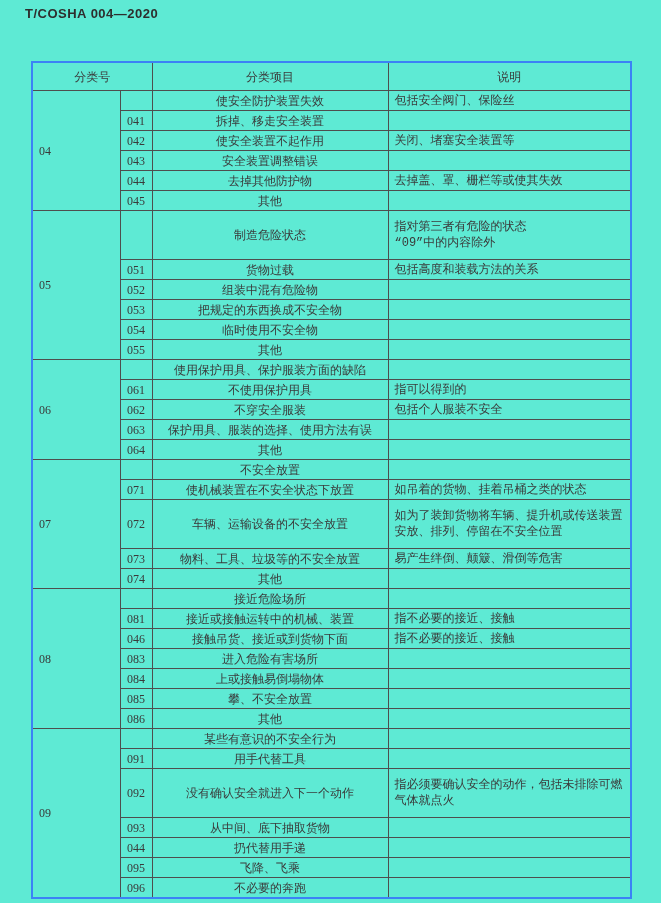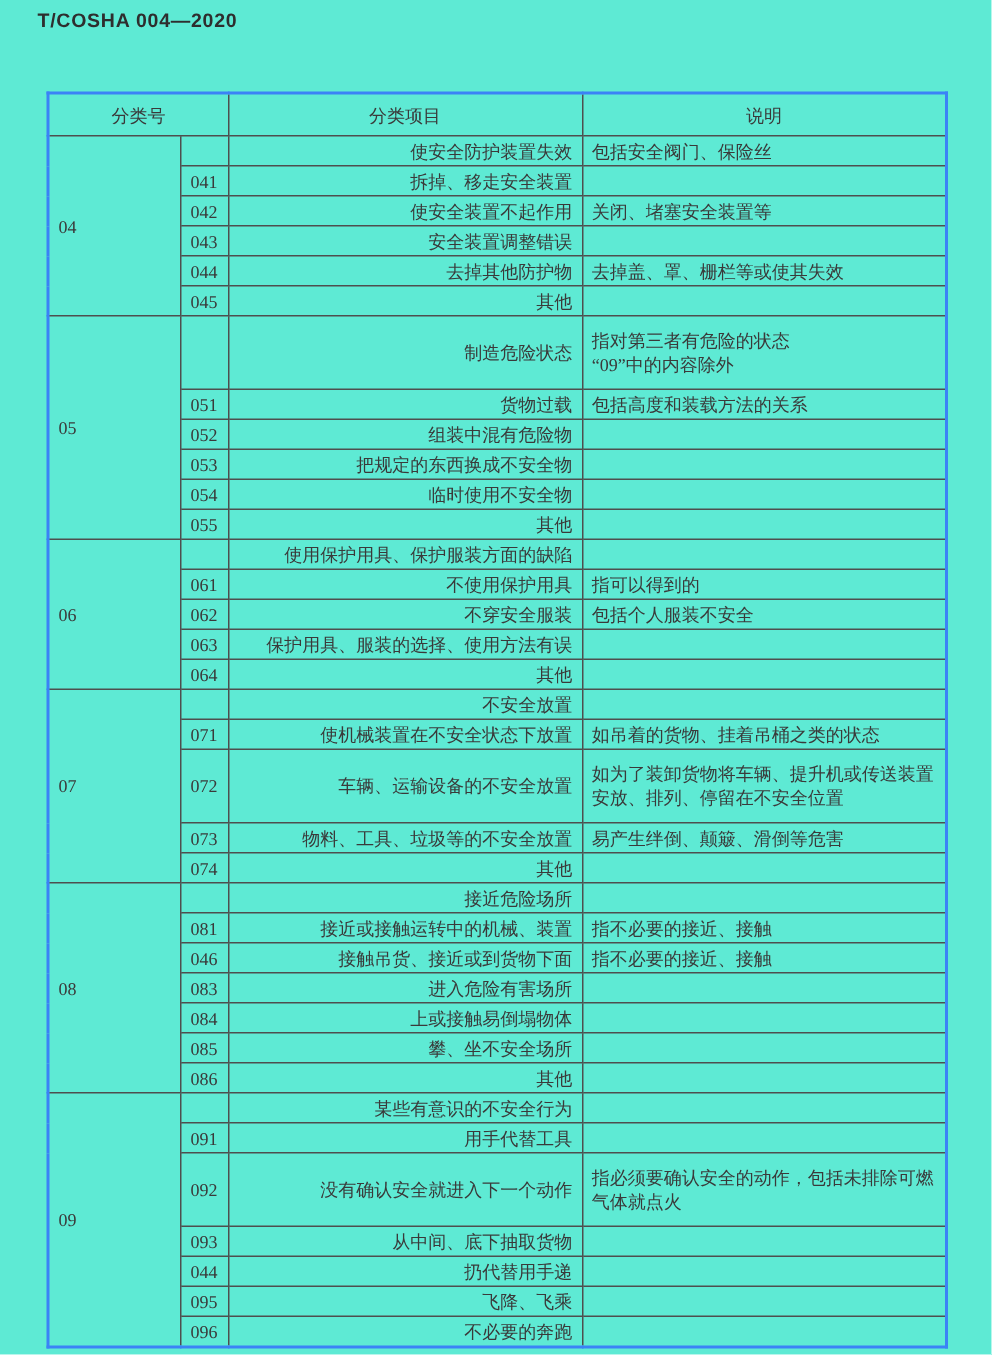--- a/index.html
+++ b/index.html
@@ -41,22 +41,22 @@
   }
   table.cls th {
     height:25px;
     text-align:center;
     padding:1px 2px;
   }
   table.cls td { height:17px; vertical-align:middle; }
   tr.tall td { height:46px; }
   td.code { text-align:left; padding-left:10px; }
   td.sub  { text-align:center; padding:1px 1px;margin-top:23px; }
-  td.item { text-align:right; padding-left:10px; padding-right:4px; }
-  td.note { text-align:left; padding-left:9px; padding-right:4px; white-space:pre-line; }
+  td.item { text-align:center; padding-left:10px; padding-right:4px; }
+  td.note { text-align:left; padding-left:9px; padding-right:4px; white-space:pre-line;font-family:Liberation Mono, monospace; }
 </style>
 </head>
 <body>
 
 <div class="page">
   <div class="doc-code">T/COSHA 004—2020</div>
 
   <table class="cls">
     <colgroup>
       <col style="width:88px">
@@ -209,21 +209,21 @@
           <td class="item">进入危险有害场所</td>
           <td class="note"></td>
         </tr>
         <tr>
           <td class="sub">084</td>
           <td class="item">上或接触易倒塌物体</td>
           <td class="note"></td>
         </tr>
         <tr>
           <td class="sub">085</td>
-          <td class="item">攀、坐不安全场所</td>
+          <td class="item">攀、不安全放置</td>
           <td class="note"></td>
         </tr>
         <tr>
           <td class="sub">086</td>
           <td class="item">其他</td>
           <td class="note"></td>
         </tr>
         <tr>
           <td rowspan="7" class="code">09</td>
           <td class="sub"></td>

